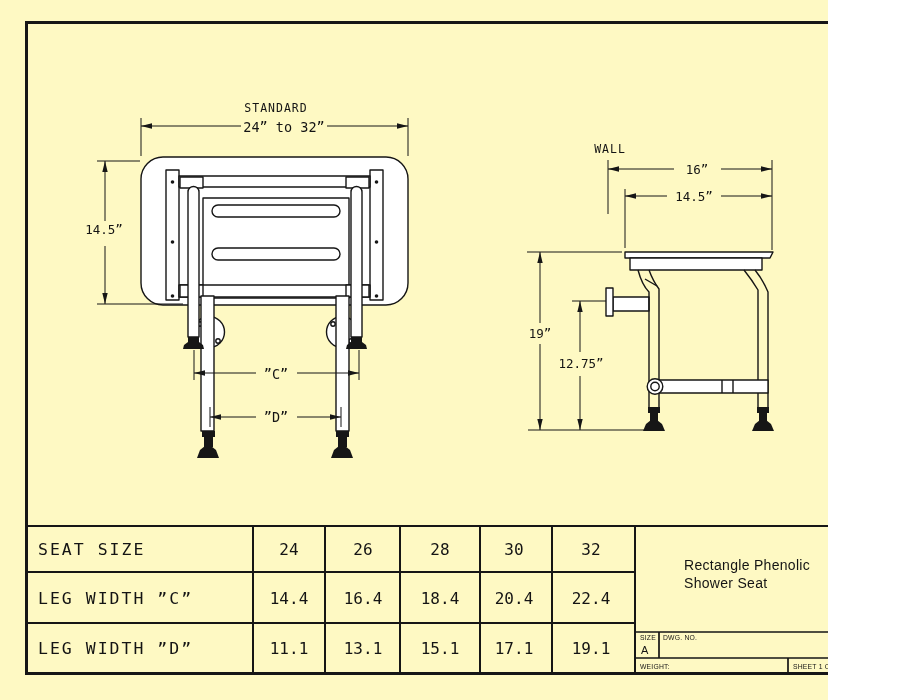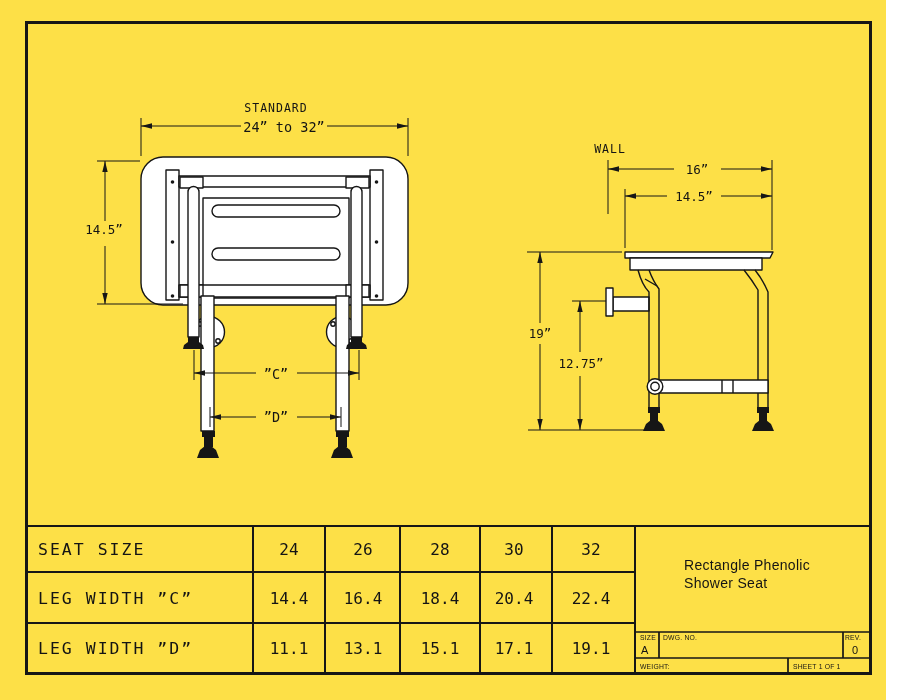--- a/index.html
+++ b/index.html
@@ -1,16 +1,16 @@
 <!DOCTYPE html>
 <html><head>
 <meta charset="utf-8">
 <style>
   html,body { margin:0; padding:0; background:#ffffff; }
-  #sheet { position:relative; width:886px; height:700px; background:#fde047; overflow:hidden; }
+  #sheet { position:relative; width:792px; height:700px; background:#fef9c3; overflow:hidden;padding-left:36px; }
   svg { position:absolute; left:0; top:0; }
 
   
   .border-line { fill:none; stroke:#161616; stroke-width:3; }
   .g1  { fill:none; stroke:#161616; stroke-width:1.4; stroke-linejoin:round; }
   .gw  { fill:#ffffff; stroke:#161616; stroke-width:1.4; stroke-linejoin:round; }
   .gf  { fill:#161616; stroke:none; }
   .d1  { fill:none; stroke:#161616; stroke-width:1; }
   .ar  { fill:#161616; stroke:none; }
   .grid { fill:none; stroke:#161616; stroke-width:2; }

